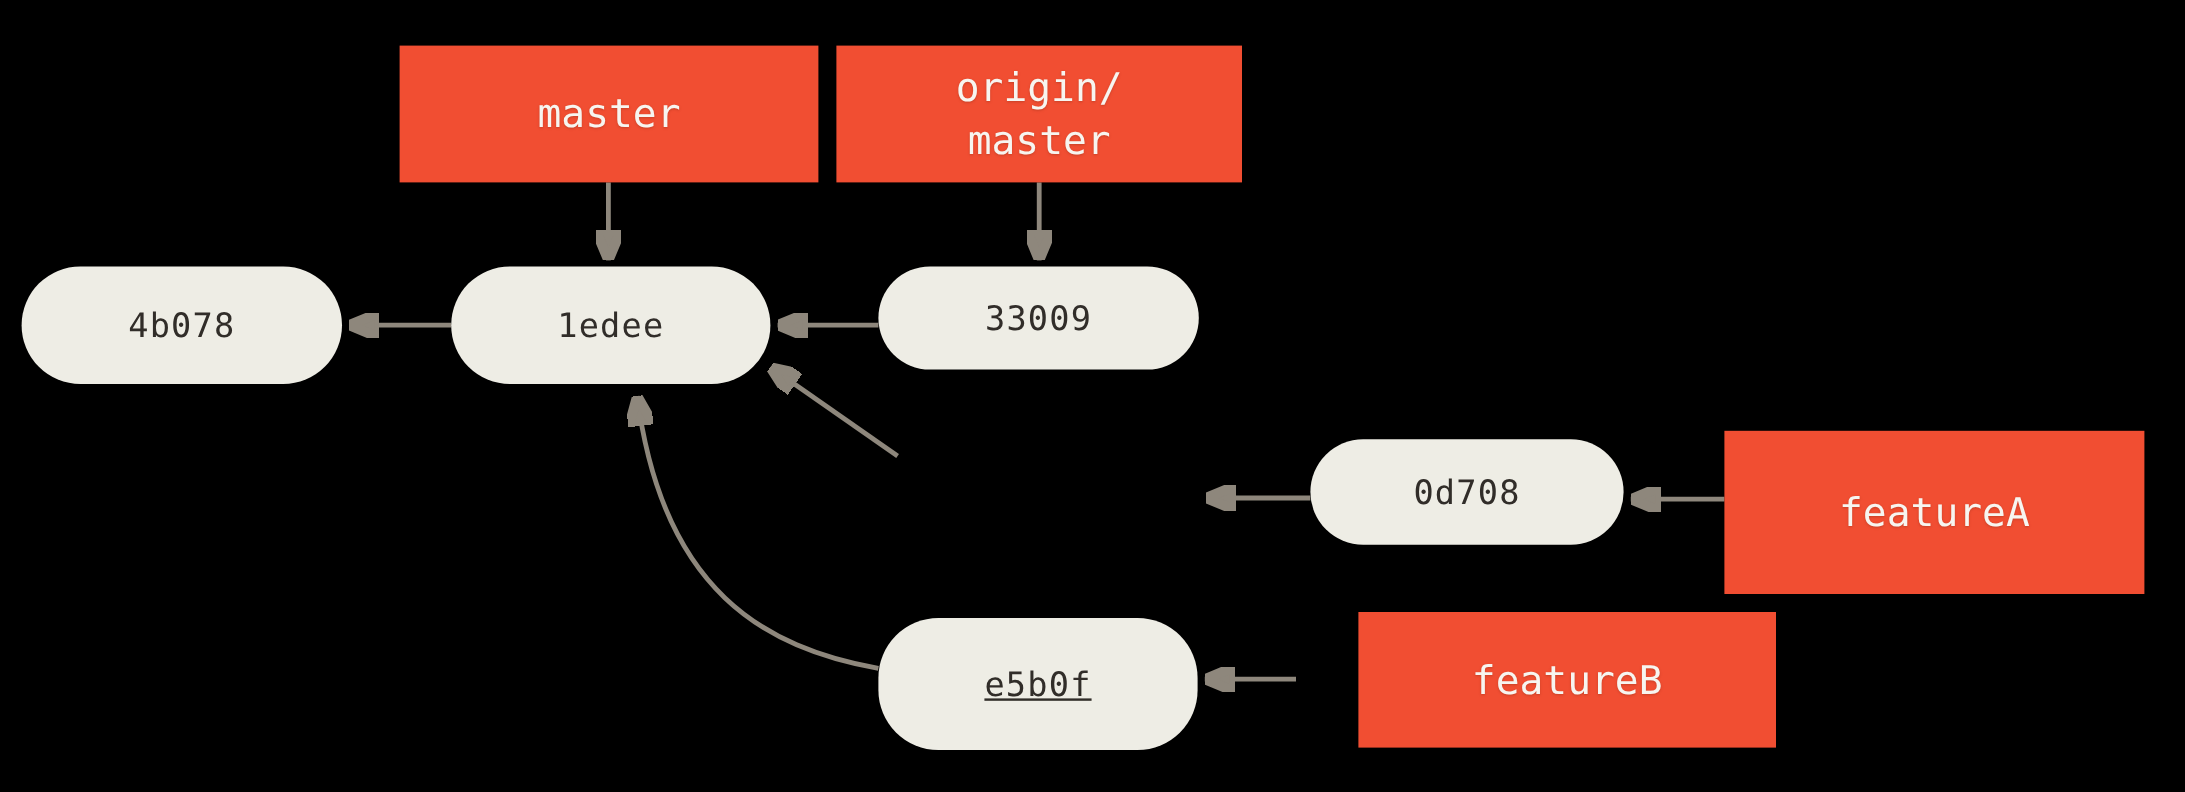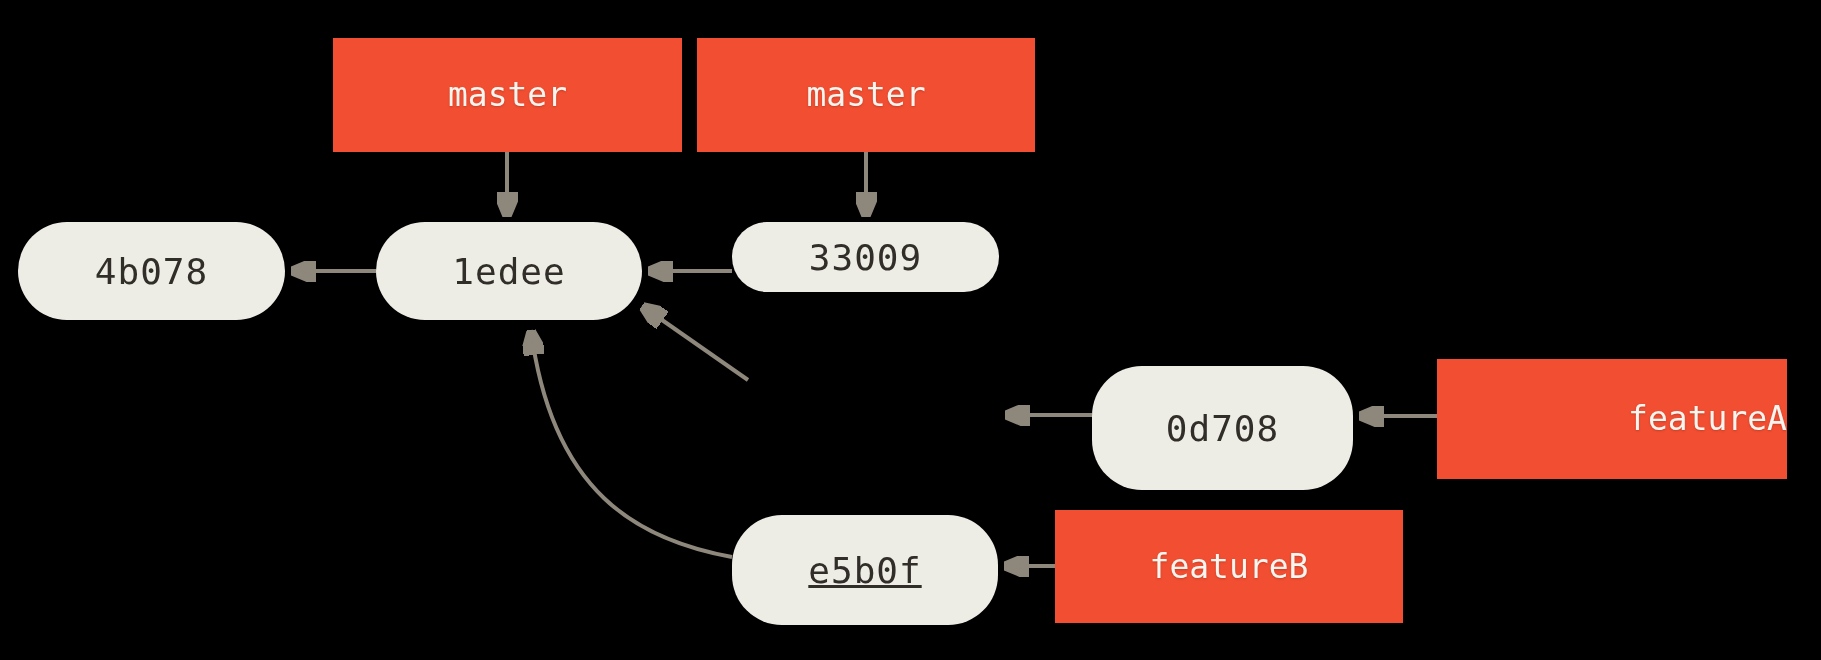--- a/index.html
+++ b/index.html
@@ -11,33 +11,33 @@
     --branch-text:#f7f5f0;
   }
   *{margin:0;padding:0;box-sizing:border-box;}
   html,body{width:1821px;height:660px;overflow:hidden;}
   body{background:var(--bg);position:relative;font-family:"DejaVu Sans Mono","Liberation Mono",monospace;}
   #canvas{position:absolute;left:0;top:0;width:1821px;height:660px;border-radius:17px;}
   #edges{position:absolute;left:0;top:0;width:1821px;height:660px;}
   #edges path{stroke:var(--arrow);stroke-width:4;fill:none;}
   #edges .head{fill:var(--arrow);}
   .node{position:absolute;display:flex;align-items:center;justify-content:center;flex-direction:column;}
-  .commit{background:var(--pill);color:var(--commit-text);border-radius:50px;font-size:36px;letter-spacing:1px;}
+  .commit{background:var(--pill);color:var(--commit-text);border-radius:50px;font-size:28px;letter-spacing:1px;}
   .branch{background:var(--red);color:var(--branch-text);font-size:33px;line-height:44px;text-align:center;
           text-shadow:0 1px 2px rgba(120,40,20,.35);}
   
   #b-master   {left:333px; top:38px;  width:349px; height:114px;}
   #b-origin   {left:697px; top:38px;  width:338px; height:114px;}
-  #b-featureA {left:1437px;top:359px; width:350px; height:120px;align-items:flex-end;}
-  #b-featureB {left:1055px;top:510px; width:348px; height:113px;}
+  #b-featureA {left:1437px;top:359px; width:350px; height:136px;}
+  #b-featureB {left:1132px;top:510px; width:348px; height:113px;}
   #c-4b078    {left:18px;  top:222px; width:267px; height:98px;}
   #c-1edee    {left:376px; top:222px; width:266px; height:98px;text-align:center;}
-  #c-33009    {left:732px; top:222px; width:267px; height:70px;text-align:right;}
+  #c-33009    {left:732px; top:222px; width:267px; height:86px;text-align:right;}
   #c-a2de3    {left:732px; top:366px; width:267px; height:98px;}
-  #c-0d708    {left:1092px;top:366px; width:261px; height:124px;}
+  #c-0d708    {left:1092px;top:366px; width:261px; height:88px;}
   #c-e5b0f    {left:732px; top:515px; width:266px; height:110px;text-decoration:underline;}
 </style>
 </head>
 <body>
 
 <div id="canvas">
 
   <svg id="edges" width="1821" height="660" viewBox="0 0 1821 660" xmlns="http://www.w3.org/2000/svg">
     <defs>
       <marker id="arrowhead" class="head" viewBox="0 0 12 10" refX="12" refY="5" markerWidth="25" markerHeight="21" orient="auto" markerUnits="userSpaceOnUse">
@@ -53,20 +53,21 @@
     <path d="M1092 415 L1005 415" marker-end="url(#arrowhead)"></path>
     <path d="M1437 416 L1359 416" marker-end="url(#arrowhead)"></path>
     <path d="M1080 566 L1004 566" marker-end="url(#arrowhead)"></path>
   </svg>
 
   <div class="node branch" id="b-master">
     <span>master</span>
   </div>
 
   <div class="node branch" id="b-origin">
+    <span>origin/</span>
     <span>master</span>
   </div>
 
   <div class="node branch" id="b-featureA">
     <span>featureA</span>
   </div>
 
   <div class="node branch" id="b-featureB">
     <span>featureB</span>
   </div>

